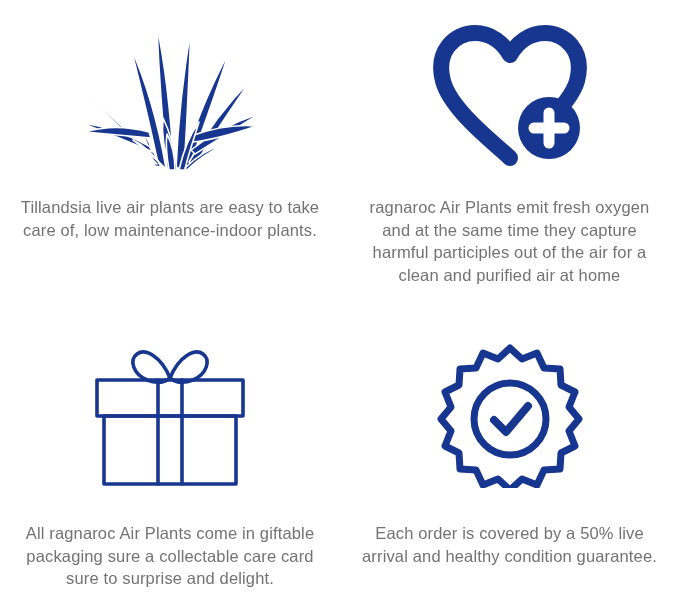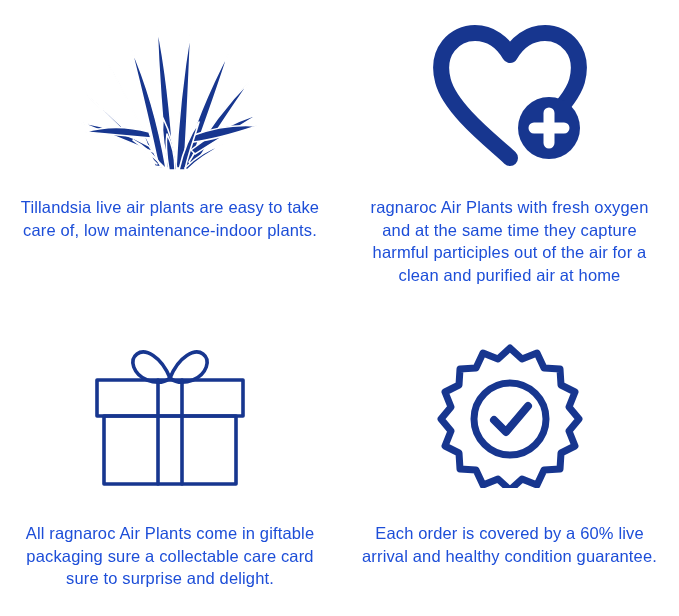--- a/index.html
+++ b/index.html
@@ -39,21 +39,21 @@
   .cell-2 .icon-wrap { height: 196px; width: 100%; }
   
   .cell-3 .icon-wrap { height: 214px; width: 100%; }
   .cell-4 .icon-wrap { height: 214px; width: 100%; }
 
   .caption {
     font-size: 16.5px;
     line-height: 22.5px;
     text-align: center;
     letter-spacing: 0.15px;
-    color: #1d4ed8;
+    color: #737373;
     white-space: pre-line;
     margin: 0;
   }
   .cell-1 .caption { width: 332px; }
   .cell-2 .caption { width: 318px; }
   .cell-3 .caption { width: 334px; }
   .cell-4 .caption { width: 318px; }
 
   .cell-1 .icon-wrap svg { display: block; }
   .cell-2 .icon-wrap svg { display: block; }
@@ -103,21 +103,21 @@
                  C 70 120 24 86 16 56
                  C 8 26 28 8 48 8
                  C 64 8 76 18 83 30
                  C 90 18 102 8 118 8
                  C 138 8 158 26 150 56
                  C 146 70 132 86 118 100" fill="none" stroke="#17368f" stroke-width="16" stroke-linecap="round" stroke-linejoin="round"></path>
         <circle cx="122" cy="103" r="31" fill="#17368f"></circle>
         <path d="M122 88 L122 118 M107 103 L137 103" fill="none" stroke="#ffffff" stroke-width="11" stroke-linecap="round"></path>
       </svg>
     </div>
-    <p class="caption">ragnaroc Air Plants with fresh oxygen
+    <p class="caption">ragnaroc Air Plants emit fresh oxygen
 and at the same time they capture
 harmful participles out of the air for a
 clean and purified air at home</p>
   </div>
 
   <div class="feature-cell cell-3">
     <div class="icon-wrap">
       <svg width="166" height="150" viewBox="0 0 166 150" aria-hidden="true">
         <g fill="none" stroke="#17368f" stroke-width="3.6" stroke-linejoin="round" stroke-linecap="round">
 
@@ -143,17 +143,17 @@
       <svg width="146" height="146" viewBox="0 0 146 146" aria-hidden="true">
         <path d="M73 6 L85 17 L100 11 L107 26 L123 27 L124 43 L138 50 L132 65
                  L142 77 L132 89 L138 104 L124 111 L123 127 L107 128 L100 143
                  L85 137 L73 148 L61 137 L46 143 L39 128 L23 127 L22 111
                  L8 104 L14 89 L4 77 L14 65 L8 50 L22 43 L23 27 L39 26
                  L46 11 L61 17 Z" fill="none" stroke="#17368f" stroke-width="7" stroke-linejoin="round" stroke-linecap="round"></path>
         <circle cx="73" cy="77" r="36" fill="none" stroke="#17368f" stroke-width="7"></circle>
         <path d="M57 78 L69 90 L91 64" fill="none" stroke="#17368f" stroke-width="8" stroke-linecap="round" stroke-linejoin="round"></path>
       </svg>
     </div>
-    <p class="caption">Each order is covered by a 60% live
+    <p class="caption">Each order is covered by a 50% live
 arrival and healthy condition guarantee.</p>
   </div>
 
 </div>
 
 </body></html>

